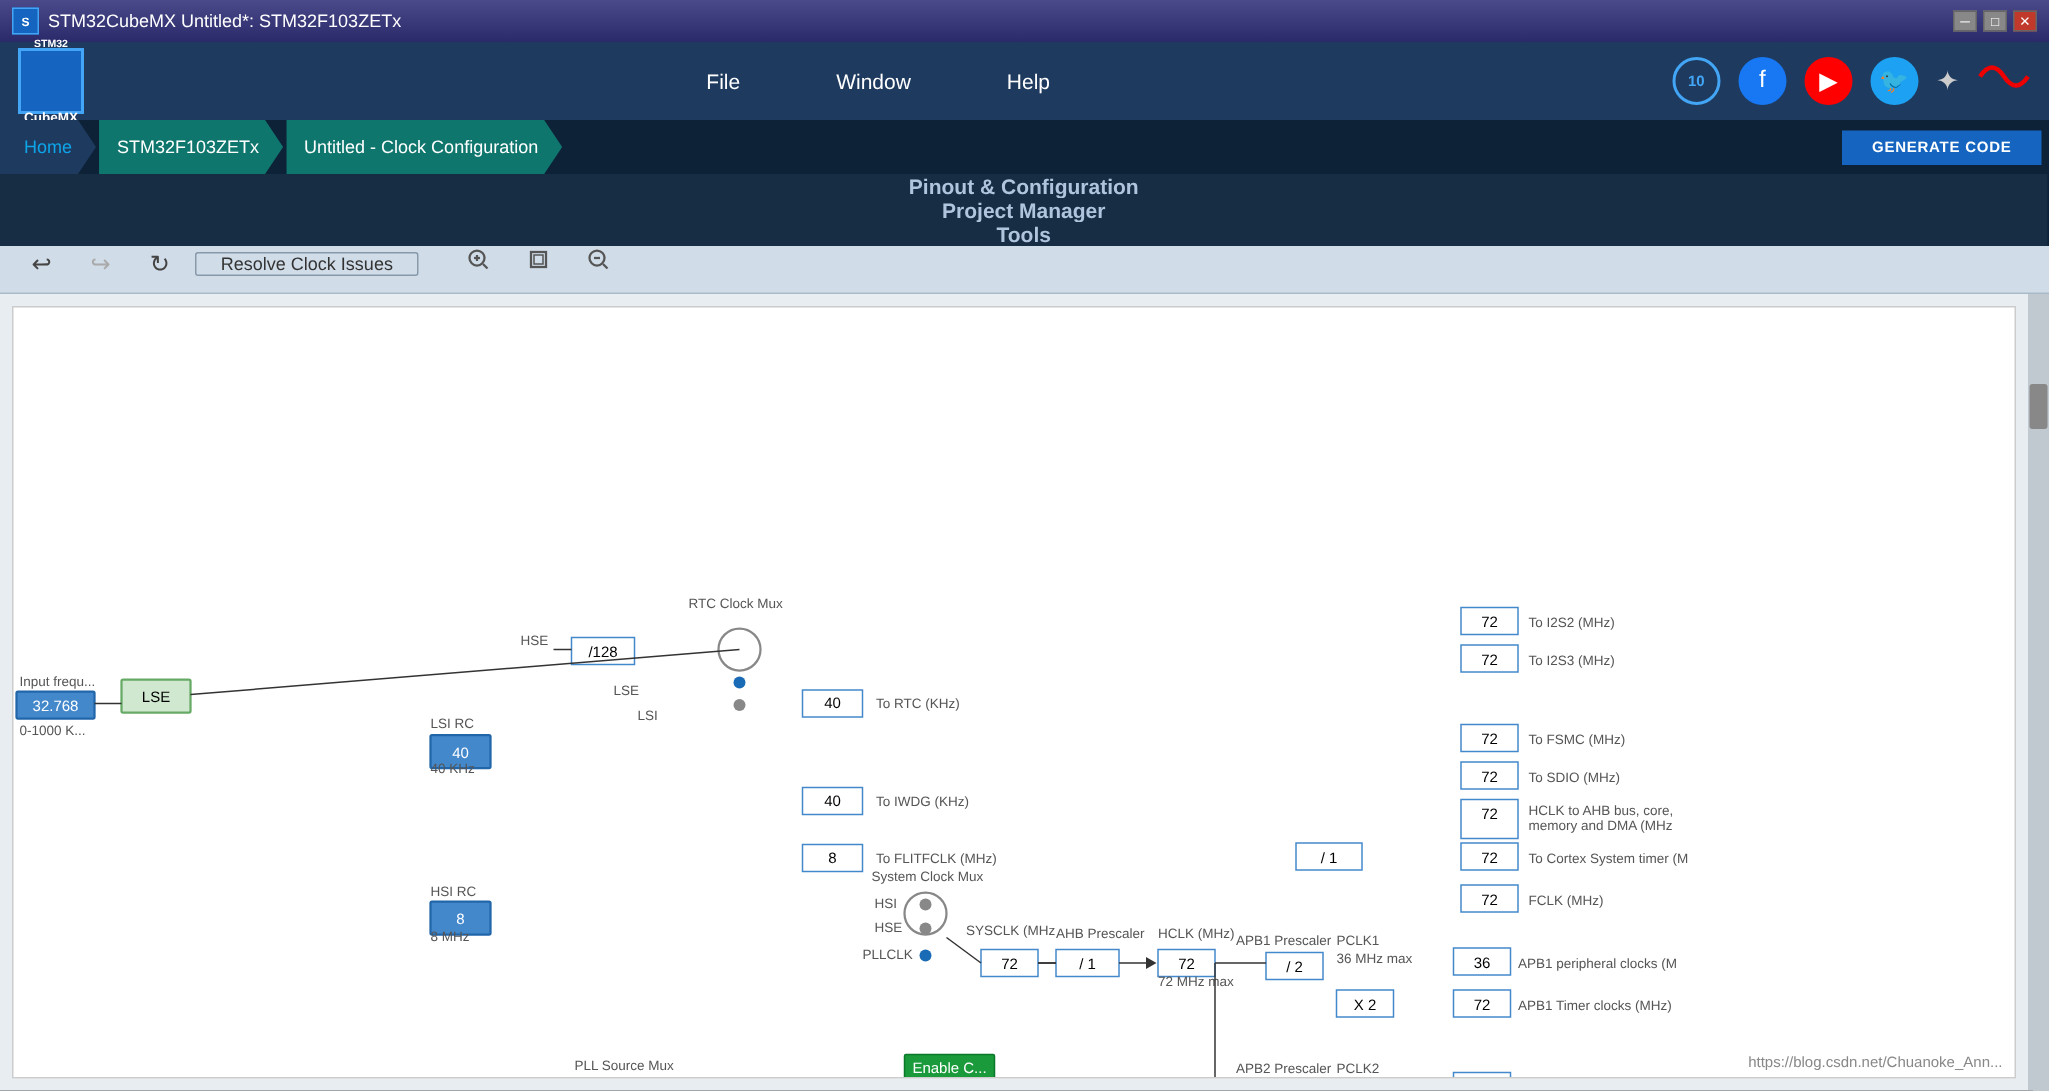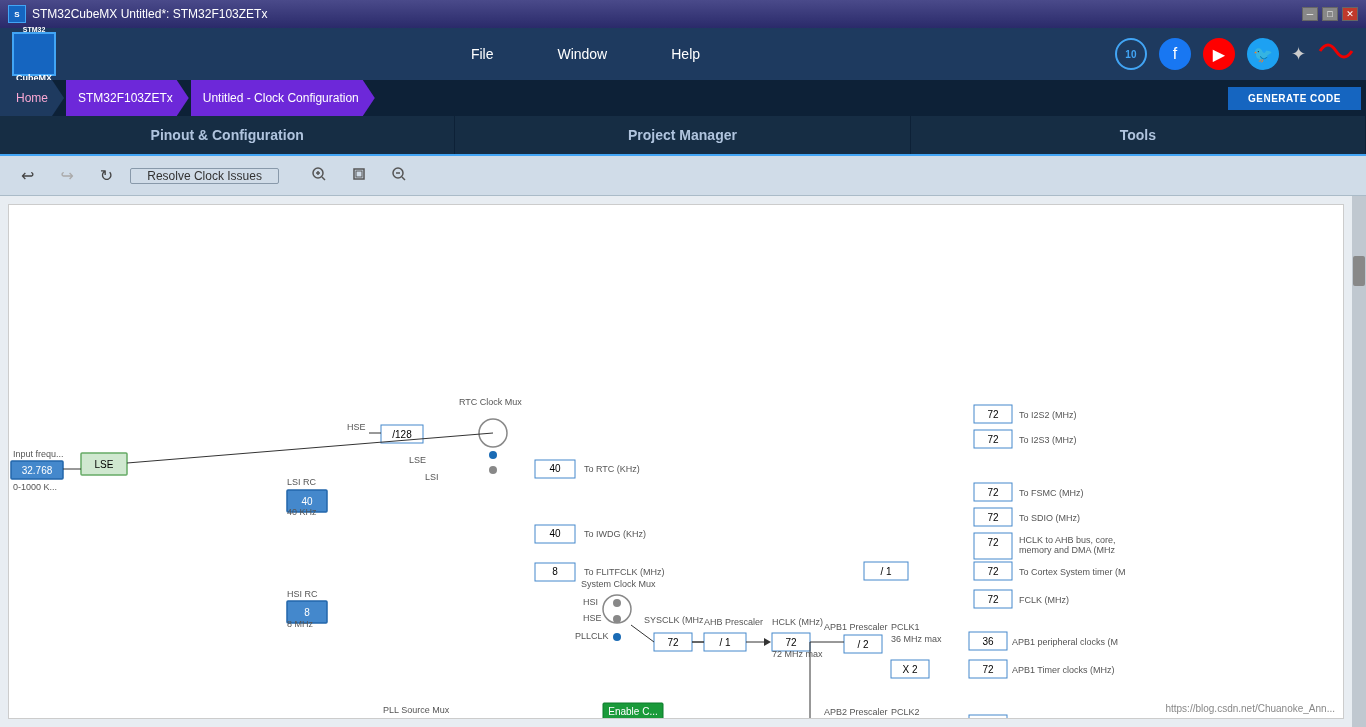--- a/index.html
+++ b/index.html
@@ -63,51 +63,52 @@
       background: #0d2137;
       height: 36px;
       display: flex;
       align-items: center;
       padding: 0 0 0 0;
       justify-content: space-between;
     }
     #breadcrumb .bc-left { display: flex; align-items: center; height: 100%; }
     .bc-item {
       background: #1e3a5f;
-      color: #f9a8d4;
+      color: #0ea5e9;
       padding: 0 16px 0 12px;
       height: 100%;
       display: flex;
       align-items: center;
       font-size: 12px;
       position: relative;
       margin-right: 2px;
       clip-path: polygon(0 0, calc(100% - 12px) 0, 100% 50%, calc(100% - 12px) 100%, 0 100%);
     }
-    .bc-item.active { background: #6d28d9; color: white; }
+    .bc-item.active { background: #0f766e; color: white; }
     .bc-item:first-child { padding-left: 16px; }
     #breadcrumb .gen-code-btn {
       background: #1565c0;
       color: #ffffff;
       border: none;
       padding: 6px 20px;
       font-size: 10px;
       font-weight: bold;
       cursor: pointer;
       margin-right: 5px;
       letter-spacing: 0.5px;
     }
 
     
     #tabbar {
       background: #0d2137;
       height: 40px;
       display: flex;
       align-items: stretch;
       border-bottom: 2px solid #42a5f5;
+      flex-direction: column;
     }
     .tab {
       flex: 1;
       display: flex;
       align-items: center;
       justify-content: center;
       font-size: 14px;
       font-weight: bold;
       cursor: pointer;
       color: #b0c4de;

